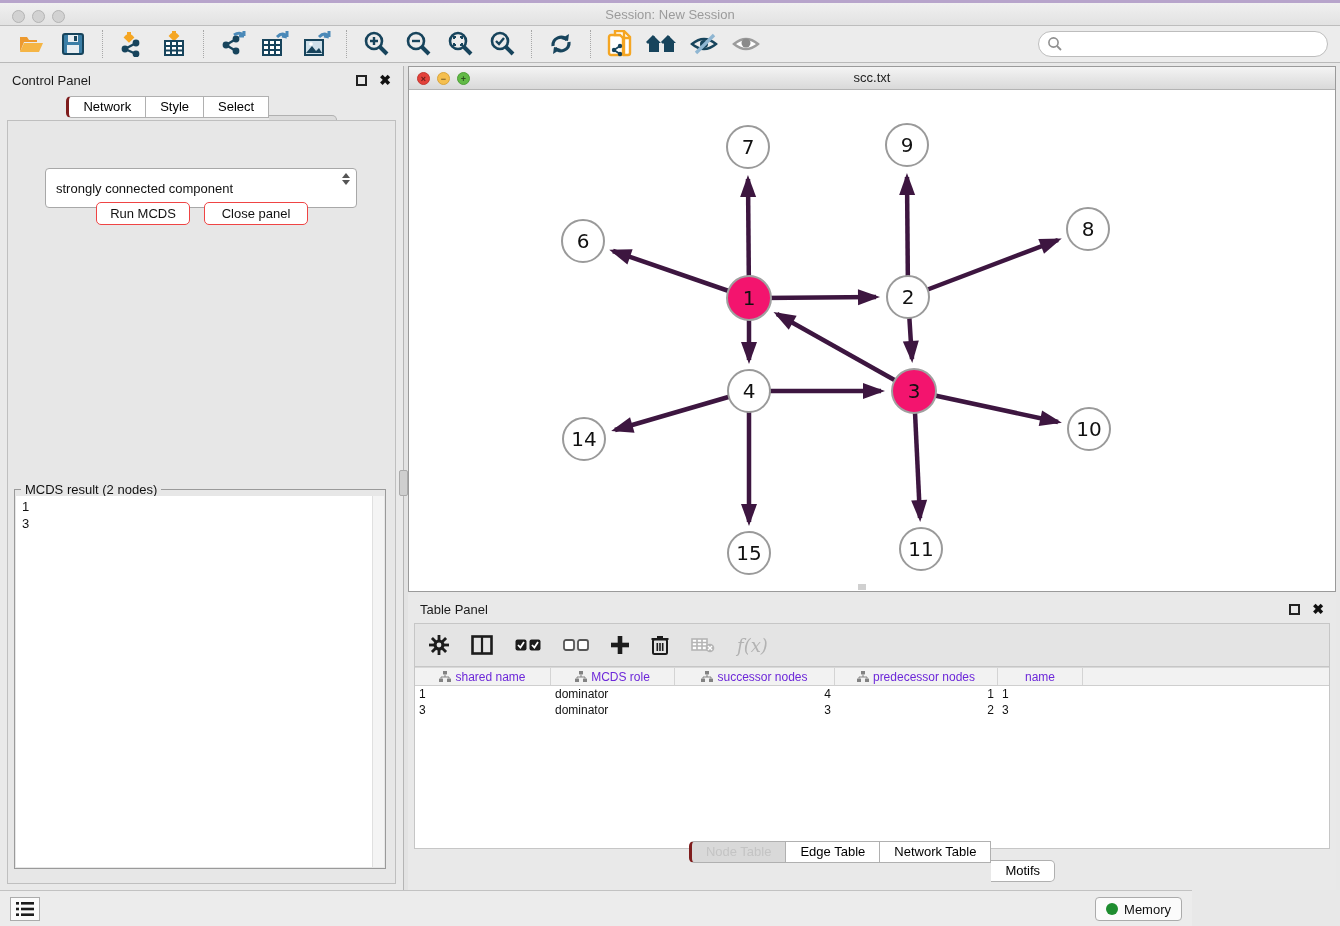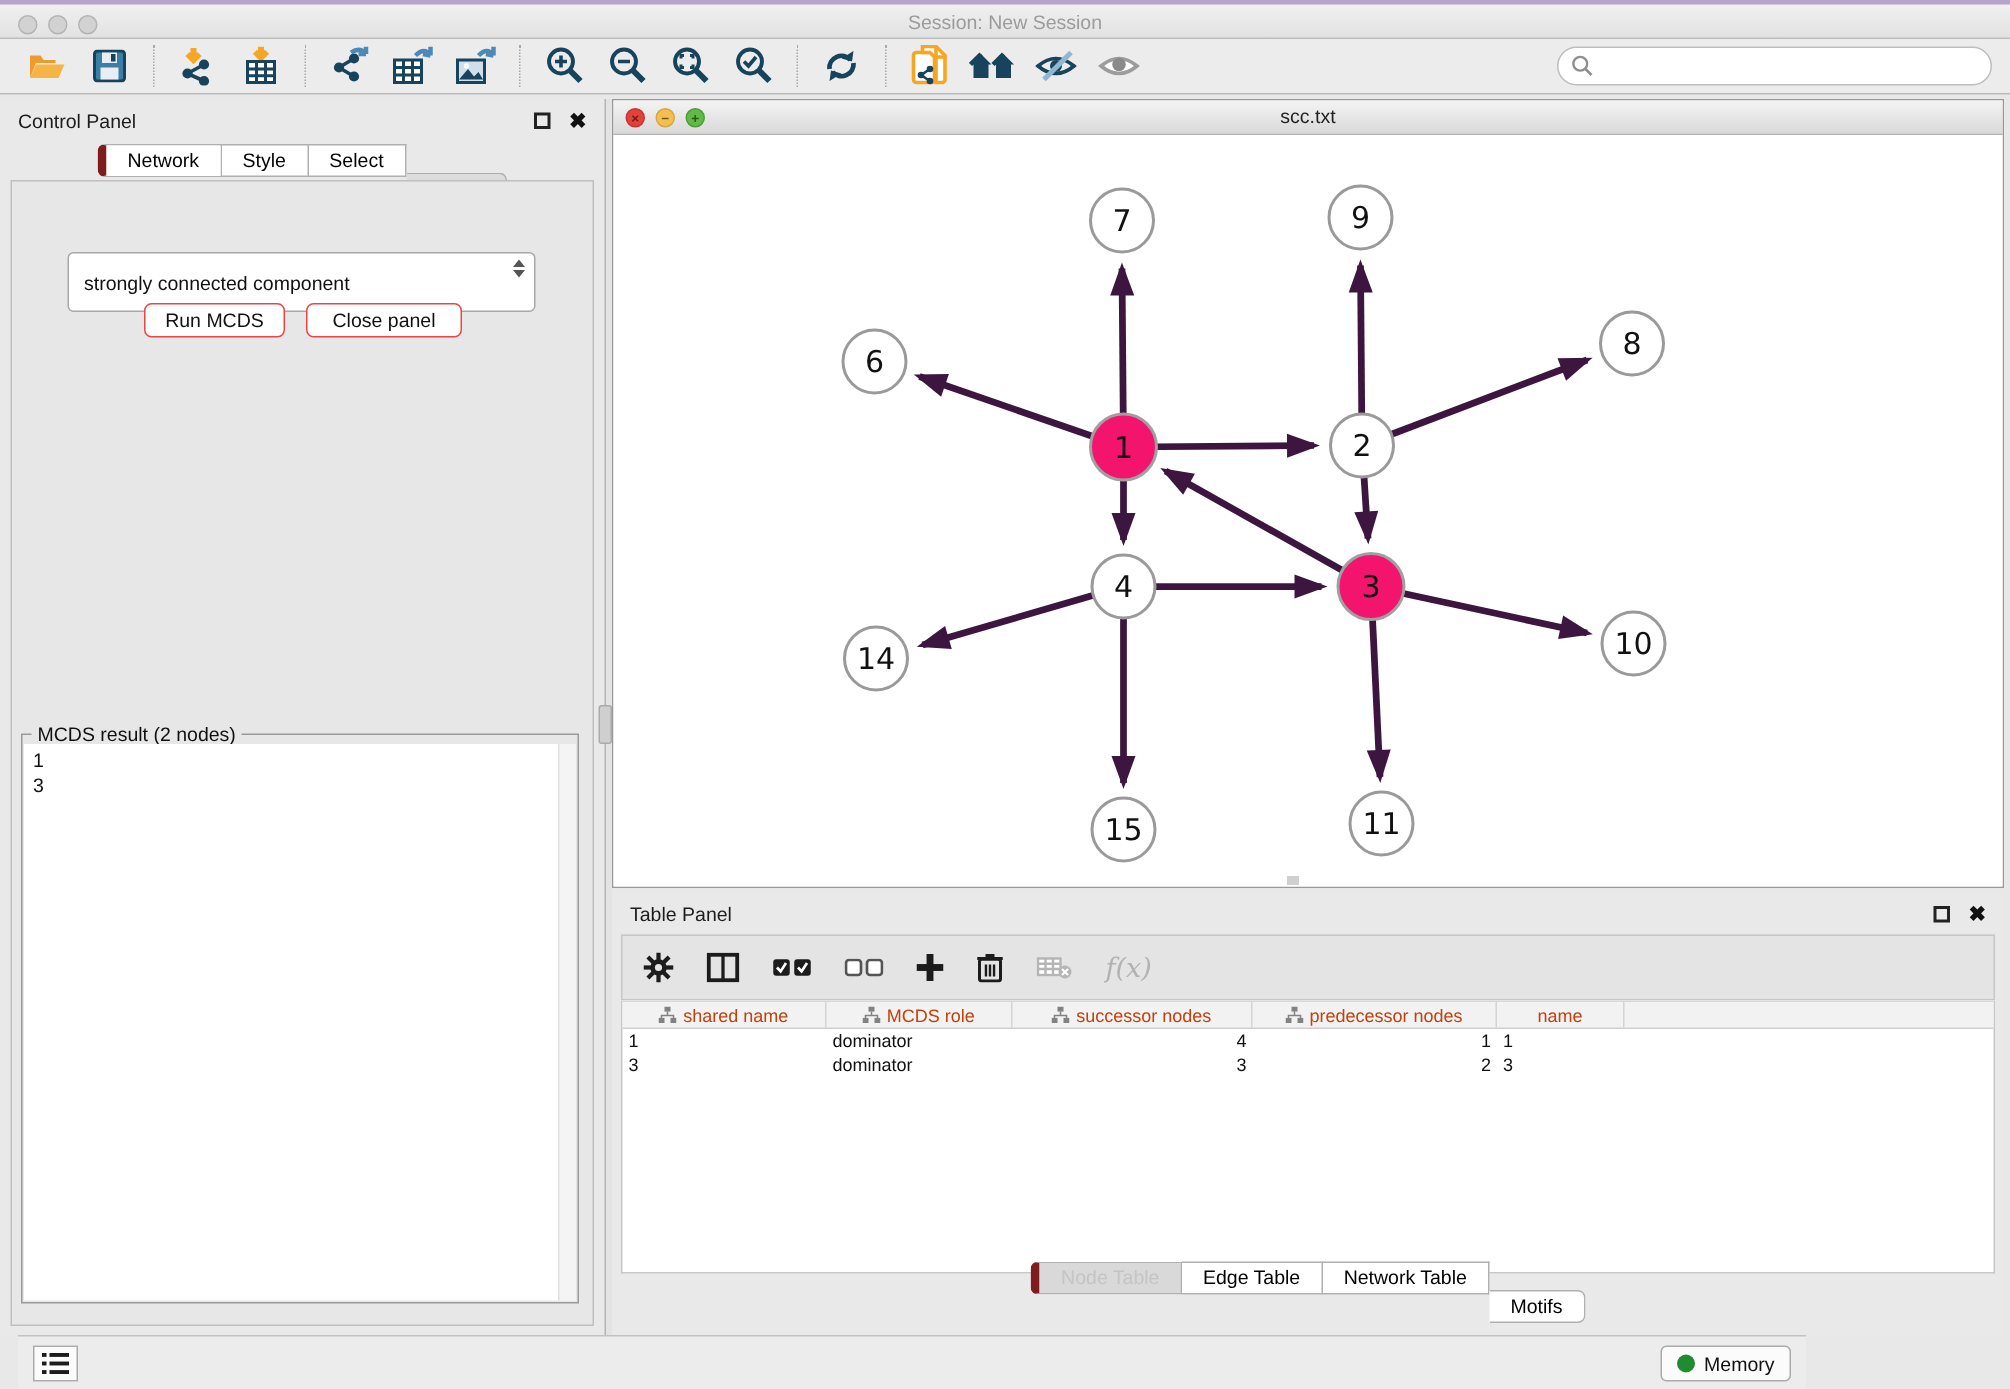--- a/index.html
+++ b/index.html
@@ -41,21 +41,21 @@
 
   
   #control-panel { left:0; top:66px; width:403px; height:824px; background:#e9e9e9; }
   .panel-head { height:28px; display:flex; align-items:center; padding:0 12px; font-size:13px; color:#1c1c1c; }
   .panel-head .spacer { flex:1; }
   .float-box { width:11px; height:11px; border:2px solid #222; margin-right:12px; }
   .close-x { font-size:14px; font-weight:bold; color:#111; }
   #cp-tabs { position:absolute; left:0; top:96px; width:403px; display:flex; justify-content:center; }
   .seg-tab { height:22px; line-height:20px; padding:0 14px; background:#fff;
     border:1px solid #b0b0b0; border-left:none; font-size:13px; color:#000; }
-  .seg-tab:first-child { border-left:6px solid #7f1d1d; border-radius:5px 0 0 5px; }
+  .seg-tab:first-child { border-left:3px solid #7f1d1d; border-radius:5px 0 0 5px; }
   .seg-tab:last-child { border-radius:0 5px 5px 0;margin-top:19px; }
   .seg-tab.disabled-active { background:#dcdcdc; color:#b9b9b9; }
   #cp-body { position:absolute; left:7px; top:120px; width:389px; height:764px;
     background:#e7e7e7; border:1px solid #bfbfbf; }
   #opt-label { width:100%; text-align:center; margin-top:16px; font-size:13px; }
   #criterion-select { position:absolute; left:37px; top:47px; width:312px; height:40px;
     background:#fff; border:1px solid #a8a8a8; border-radius:4px;
     display:flex; align-items:center; font-size:13px; padding-left:10px; }
   .stepper { position:absolute; right:6px; top:4px; display:flex; flex-direction:column; gap:2px; }
   .stepper .up { width:0;height:0;border-left:4px solid transparent;border-right:4px solid transparent;border-bottom:5px solid #555; }
@@ -96,30 +96,30 @@
   
   #table-panel { left:408px; top:595px; width:928px; height:295px; background:#e9e9e9; }
   #tp-toolbar { position:absolute; left:6px; top:28px; width:916px; height:44px;
     background:#e4e4e4; border:1px solid #c6c6c6; display:flex; align-items:center; padding-left:14px; gap:22px; }
   .fx-label { font-family:"DejaVu Serif", serif; font-style:italic; font-size:18px; color:#b2b2b2; }
   #tp-table { position:absolute; left:6px; top:72px; width:916px; height:182px; background:#fff;
     border:1px solid #c6c6c6; border-top:none; font-size:12px; }
   #tp-header { display:flex; height:19px; background:#f2f2f2; border-bottom:1px solid #cfcfcf;
     border-top:1px solid #d8d8d8; }
   .th { display:flex; align-items:center; justify-content:center; gap:4px;
-    border-right:1px solid #d4d4d4; font-size:12px; color:#c2410c; }
+    border-right:1px solid #d4d4d4; font-size:12px; color:#6d28d9; }
   .tr { display:flex; height:16px; align-items:center; }
   .td { padding:0 4px; overflow:hidden; white-space:nowrap; }
   .num { text-align:right; }
   .w1{width:136px;} .w2{width:124px;} .w3{width:160px;} .w4{width:163px;} .w5{width:85px;}
   #tp-tabs { position:absolute; left:0; bottom:8px; width:928px; display:flex; justify-content:center; }
   .seg-tab.pressed { background:#d9d9d9; color:#c4c4c4; }
 
   
-  #statusbar { left:12px; top:890px; width:1192px; height:36px; background:#ececec;
+  #statusbar { left:0; top:890px; width:1192px; height:36px; background:#ececec;
     border-top:1px solid #c2c2c2; }
   #list-btn { position:absolute; left:10px; top:6px; width:30px; height:24px; background:#fbfbfb;
     border:1px solid #ababab; display:flex; align-items:center; justify-content:center; }
   #memory-btn { position:absolute; right:10px; top:6px; height:24px; background:#fbfbfb;
     border:1px solid #ababab; border-radius:4px; display:flex; align-items:center; gap:6px;
     padding:0 10px; font-size:13px; }
   #memory-dot { width:12px; height:12px; border-radius:50%; background:#1e8c2f; }
 
   svg { display:block; }
 </style>

